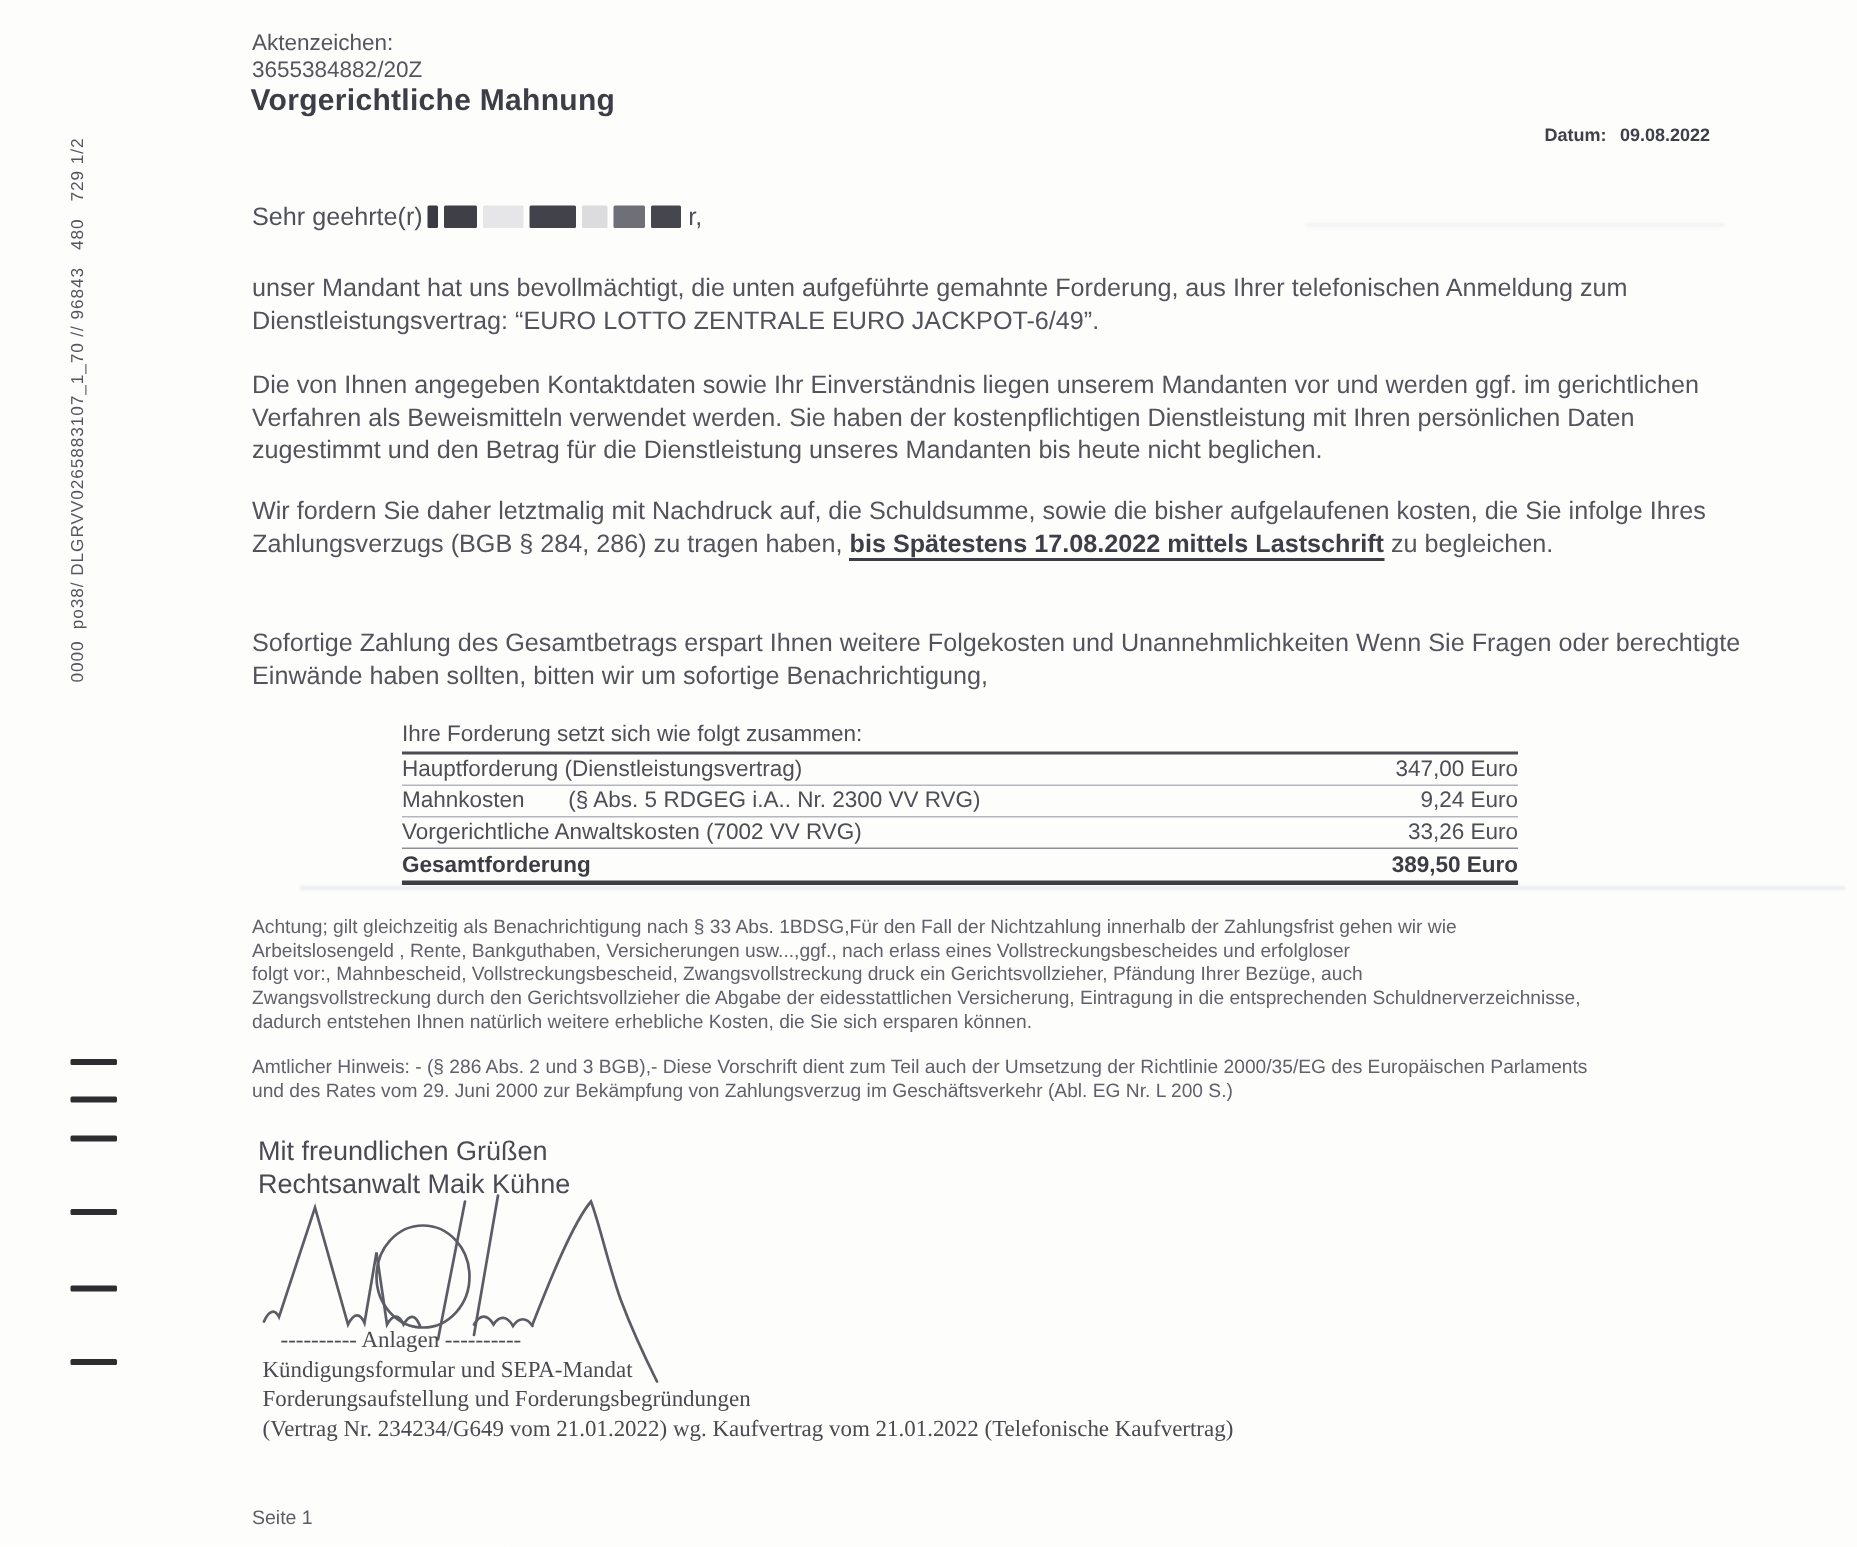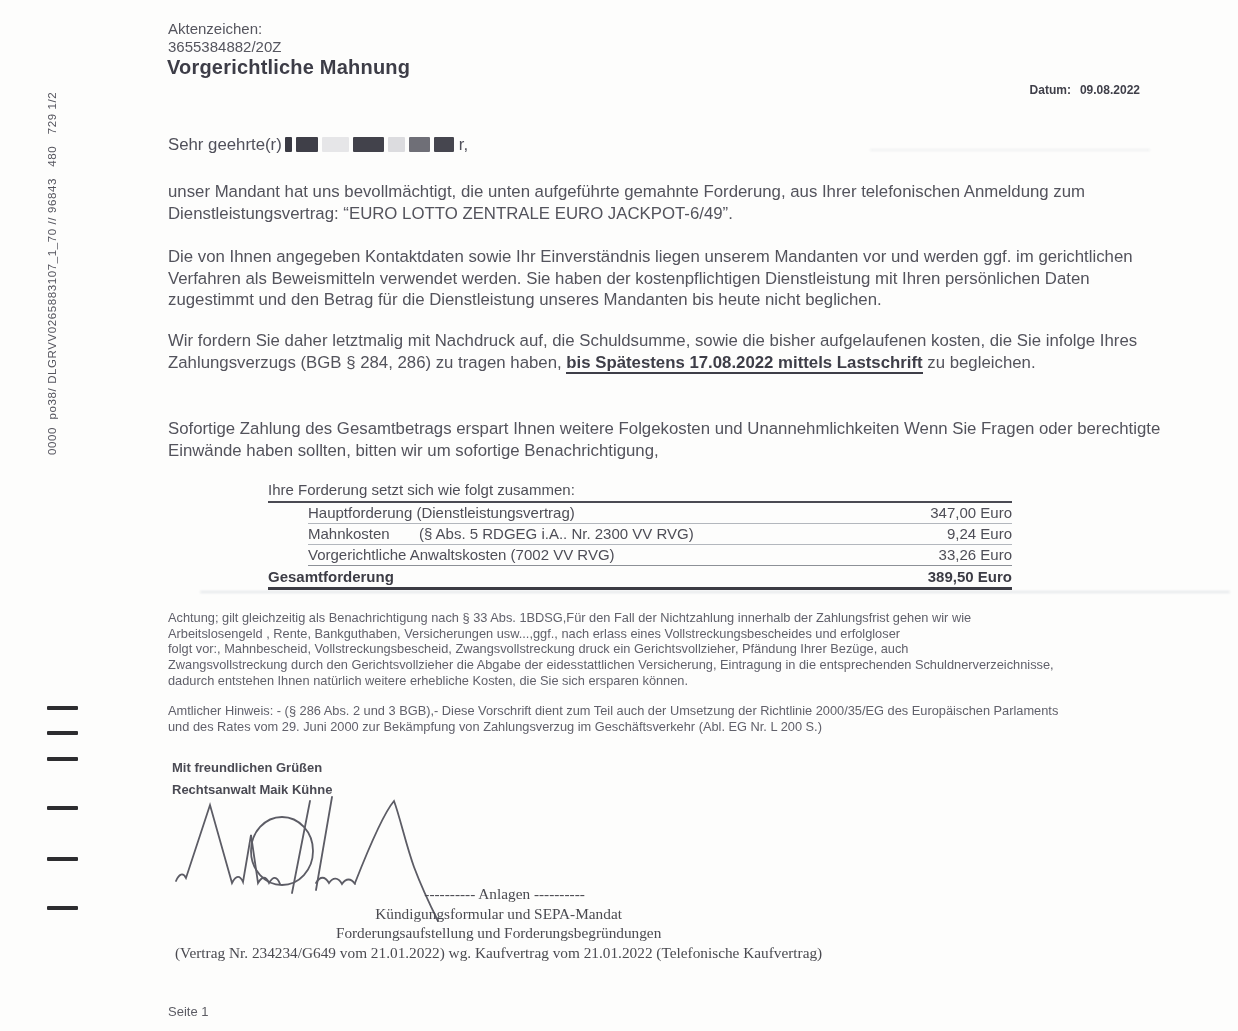--- a/index.html
+++ b/index.html
@@ -45,39 +45,39 @@
   .para { left:168px; width:1000px; font-size:16.8px; line-height:21.6px; color:#53535c; }
   .p1 { top:181px; }
   .p2 { top:246px; }
   .p3 { top:330px; }
   .p4 { top:418px; }
   .emph { font-weight:bold; color:#3e3e48; border-bottom:2px solid #3e3e48; }
 
   
   .claims { left:268px; top:481px; width:744px; font-size:15px; color:#4e4e57; }
   .t-title { padding-bottom:3px; border-bottom:2px solid #4b4b53; }
-  .t-row   { display:flex; justify-content:space-between; padding:1px 0 2px 0; border-bottom:1px solid #b3b7bd;margin-left:40px; }
+  .t-row   { display:flex; justify-content:space-between; padding:1px 0 2px 0; border-bottom:1px solid #b3b7bd; }
   .t-row .lbl { white-space:pre-wrap; }
   .t-row3  { border-bottom:1px solid #8d9197; }
   .t-total { display:flex; justify-content:space-between; padding:2px 0 2px 0;
              font-weight:bold; color:#3c3c45; border-bottom:3px solid #3c3c44; }
 
   
   .fine { left:168px; width:1050px; font-size:12.8px; line-height:15.7px; color:#61616b; }
   .fine div { white-space:nowrap; }
   .fp1 { top:610px; }
   .fp2 { top:703px; }
 
   
-  .closing { left:172px; top:757px; font-size:13px; line-height:21.5px; color:#4a4a53;font-weight:bold; }
+  .closing { left:172px; top:757px; font-size:18px; line-height:21.5px; color:#4a4a53; }
 
   .sig { left:165px; top:793px; }
 
   
-  .attach { left:175px; top:884px; font-family:"Liberation Serif", serif; font-size:15.3px; line-height:19.6px; color:#4a4a50;text-align:center; }
+  .attach { left:175px; top:884px; font-family:"Liberation Serif", serif; font-size:15.3px; line-height:19.6px; color:#4a4a50; }
   .attach .hdr { padding-left:12px; }
 
   .pageno { left:168px; top:1004px; font-size:13px; color:#5c5c64; }
 </style>
 </head>
 <body>
 
 <div class="page">
 
   <div class="abs vertical-code">0000  po38/ DLGRVV0265883107_1_70 // 96843   480   729 1/2</div>

